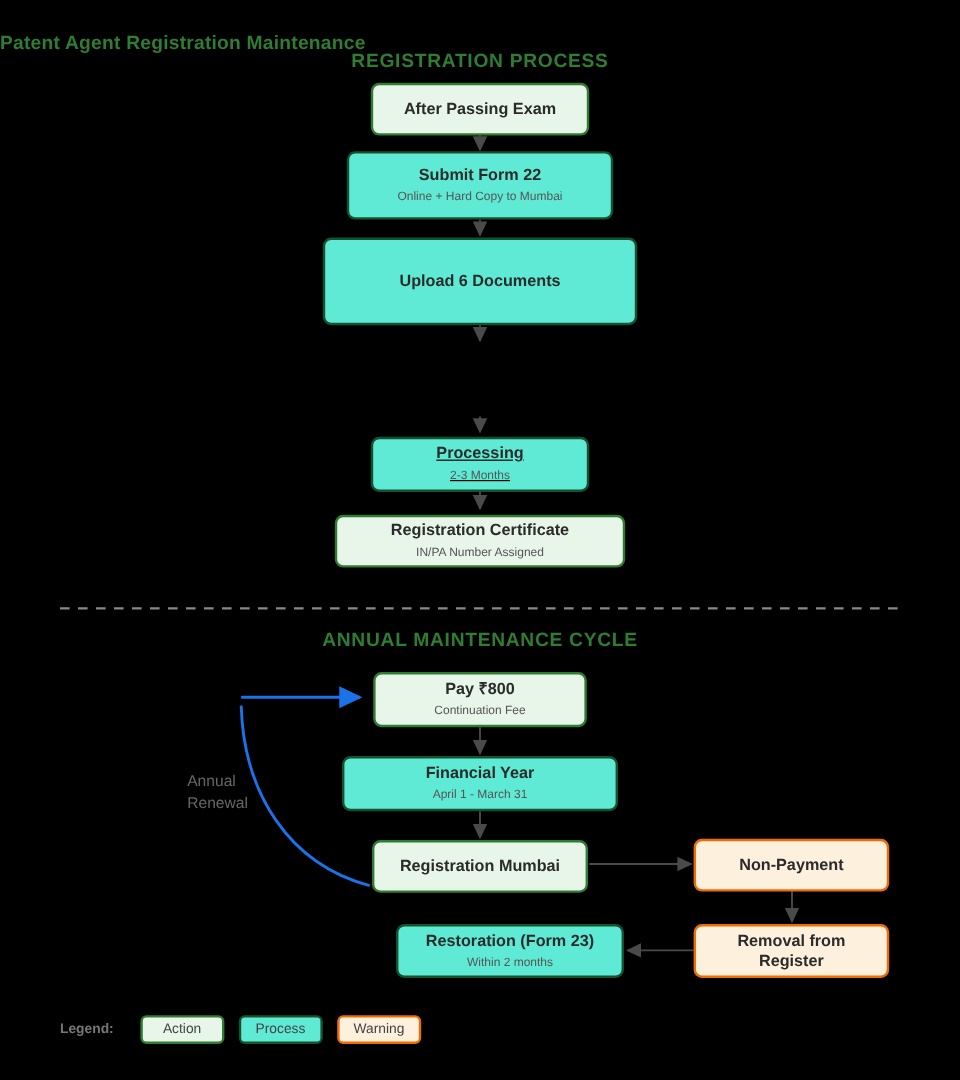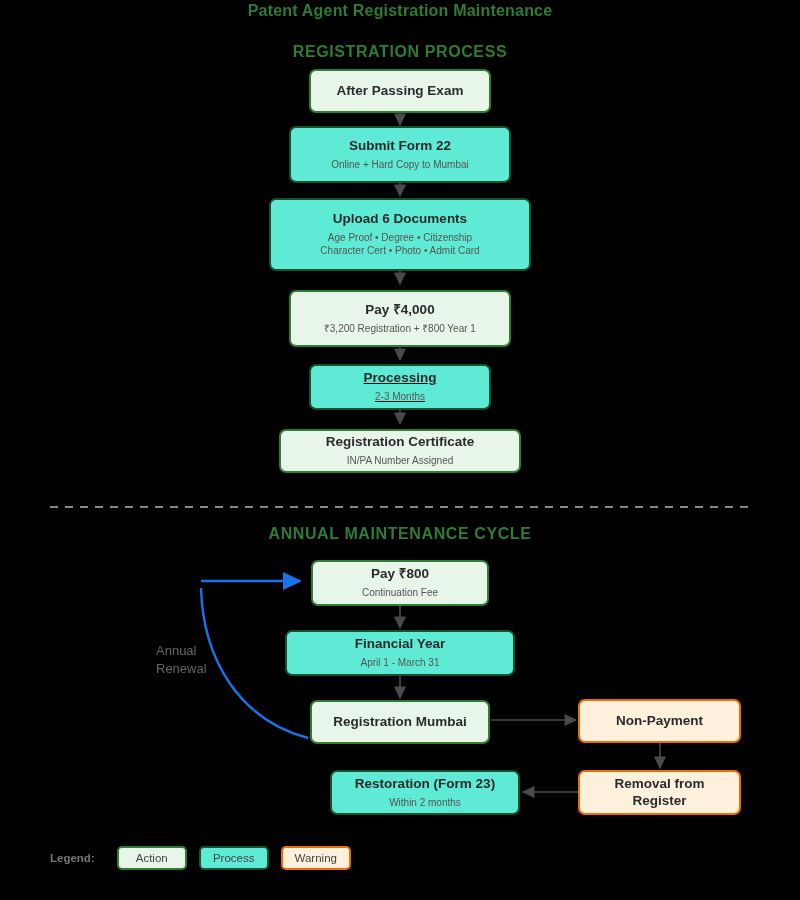--- a/index.html
+++ b/index.html
@@ -26,23 +26,22 @@
     top: 0;
     width: 800px;
     height: 900px;
     pointer-events: none;
   }
 
   
   .main-title {
     position: absolute;
     left: 0;
-    top: 2px;
-    width: 800px;
-    text-align: center;
+    top: 28px;
+    width: 800px;
     font-size: 16px;
     font-weight: bold;
     color: #2e7d32;
     letter-spacing: .2px;
   }
   .section-title {
     position: absolute;
     width: 800px;
     left: 0;
     text-align: center;
@@ -168,32 +167,22 @@
 
   <div class="node type-process" style="left:289px; top:126px; width:222px; height:57px;">
     <div class="n-title">Submit Form 22</div>
     <div class="n-sub">
       <div>Online + Hard Copy to Mumbai</div>
     </div>
   </div>
 
   <div class="node type-process" style="left:269px; top:198px; width:262px; height:73px;">
     <div class="n-title">Upload 6 Documents</div>
-    <div class="n-sub">
-      <div>Age Proof • Degree • Citizenship</div>
-      <div>Character Cert • Photo • Admit Card</div>
-    </div>
-  </div>
-
-  <div class="node type-action" style="left:289px; top:290px; width:222px; height:57px;">
-    <div class="n-title">Pay ₹4,000</div>
-    <div class="n-sub">
-      <div>₹3,200 Registration + ₹800 Year 1</div>
-    </div>
-  </div>
+  </div>
+
 
   <div class="node type-process" style="left:309px; top:364px; width:182px; height:46px;text-decoration:underline;">
     <div class="n-title">Processing</div>
     <div class="n-sub">
       <div>2-3 Months</div>
     </div>
   </div>
 
   <div class="node type-action" style="left:279px; top:429px; width:242px; height:33px;">
     <div class="n-title">Registration Certificate</div>

